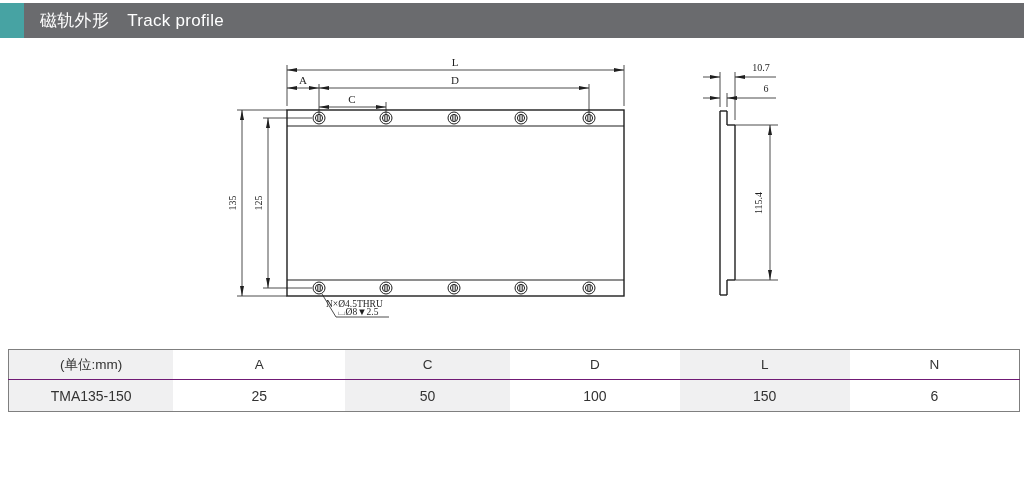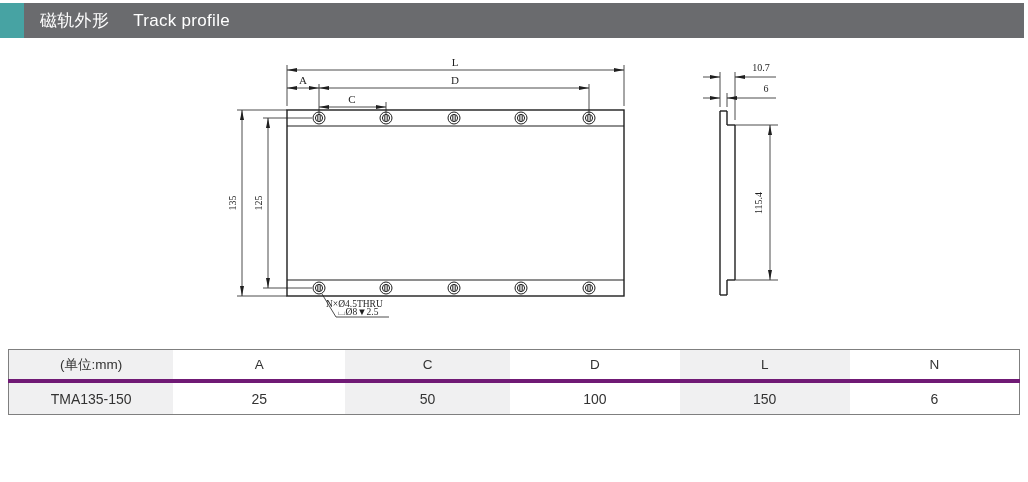--- a/index.html
+++ b/index.html
@@ -11,39 +11,39 @@
   
   .titlebar{
     position:absolute;top:3px;left:0;width:1024px;height:35px;
     background:#6a6b6e;display:flex;align-items:center;
   }
   .accent{
     position:absolute;left:0;top:0;width:24px;height:35px;background:#47a3a3;
   }
   .title-text{
     margin-left:40px;color:#ffffff;font-size:17px;letter-spacing:0.3px;
-    display:flex;align-items:baseline;gap:24px;
+    display:flex;align-items:baseline;gap:18px;
   }
   
   svg.drawing{position:absolute;top:0;left:0;}
   .dim-letter{font-family:"Liberation Serif","DejaVu Serif","DejaVu Sans",serif;font-size:11px;fill:#1f1f1f;}
   .dim-num{font-family:"Liberation Serif","DejaVu Serif","DejaVu Sans",serif;font-size:10px;fill:#1f1f1f;}
   .note-txt{font-family:"Liberation Serif","DejaVu Serif","DejaVu Sans",serif;font-size:9.5px;fill:#1f1f1f;}
   
   .spec-table{
     position:absolute;left:8px;top:349px;width:1012px;
     border-collapse:collapse;table-layout:fixed;
     font-size:14px;color:#333333;
   }
   .spec-table{border:1.5px solid #7f7f7f;}
   .spec-table th,.spec-table td{
     text-align:center;vertical-align:middle;font-weight:normal;
     padding:0;
   }
-  .spec-table thead th{height:29px;border-bottom:4px solid #701a75;font-size:13.5px;}
+  .spec-table thead th{height:29px;border-bottom:1px solid #701a75;font-size:13.5px;}
   .spec-table tbody td{height:31px;border-top:1px solid #9b9b9b;}
   .spec-table .s{background:#f0f0f1;}
 </style>
 </head>
 <body>
 
 <div class="titlebar">
   <div class="accent"></div>
   <div class="title-text">
     <span>磁轨外形</span>

